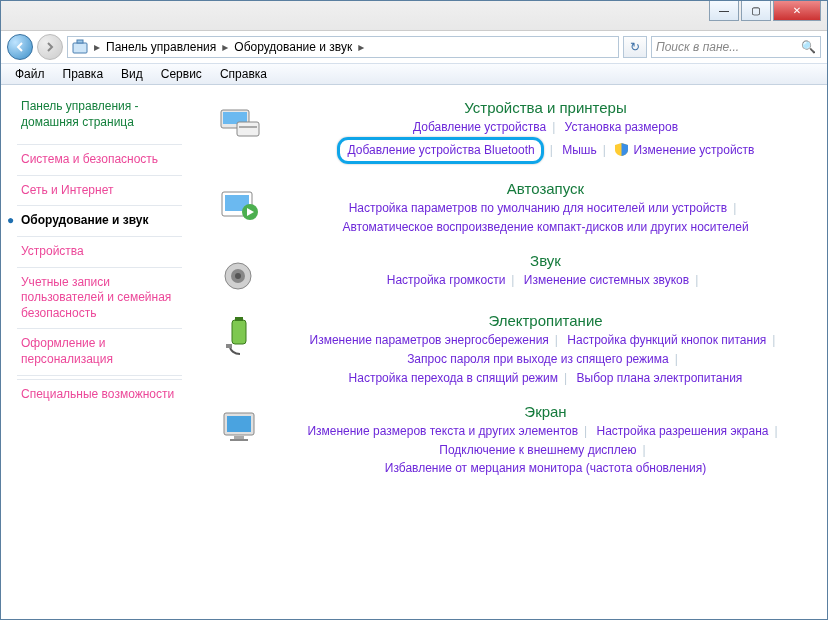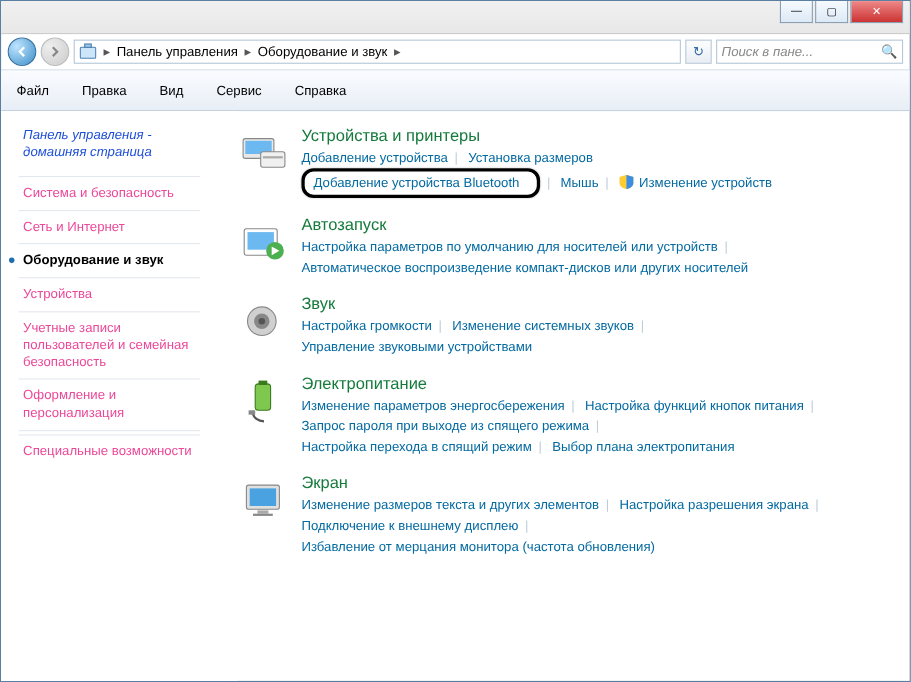--- a/index.html
+++ b/index.html
@@ -19,44 +19,44 @@
 .addrbox { flex: 1; height: 22px; border: 1px solid #b5c7d8; background: #fff; display: flex; align-items: center; padding: 0 4px; gap: 6px; }
 .addr-icon { width: 16px; height: 16px; }
 .addr-icon svg { width: 16px; height: 16px; }
 .crumb { color: #000; display: flex; align-items: center; gap: 6px; }
 .crumb .arr { color: #555; }
 .refbtn { width: 24px; height: 22px; border: 1px solid #b5c7d8; background: linear-gradient(#fdfdfd,#e9eef4); display: flex; align-items: center; justify-content: center; color: #3a6ea5; }
 .searchbox { width: 170px; height: 22px; border: 1px solid #b5c7d8; background: #fff; display: flex; align-items: center; padding: 0 4px; color: #888; font-style: italic; position: relative; }
 .searchbox .sicon { position: absolute; right: 4px; color: #3a6ea5; font-style: normal; }
 
 
-.menubar { height: 38px; background: linear-gradient(#fafcff,#e8eef6); border-top: 1px solid #d6e0ec; border-bottom: 1px solid #c5d2e0; display: flex; align-items: center; padding: 0 6px; gap: 14px; }
+.menubar { height: 22px; background: linear-gradient(#fafcff,#e8eef6); border-top: 1px solid #d6e0ec; border-bottom: 1px solid #c5d2e0; display: flex; align-items: center; padding: 0 6px; gap: 2px; }
 .menuit { padding: 2px 8px; }
 
 
 .bodyrow { display: flex; height: calc(100% - 84px); }
 .sidebar { width: 215px; background: #fff; padding: 10px 8px 10px 20px; }
 .sidelink { color: #ec4899; padding: 4px 0; cursor: pointer; line-height: 1.3; }
-.sidelink.head { color: #1d4ed8; font-style: italic; }
+.sidelink.head { color: #15803d; }
 .sidelink.active { color: #000; font-weight: bold; position: relative; }
 .sidelink.active::before { content: "●"; color: #1f6fb0; position: absolute; left: -14px; }
 .sidehr { border: none; border-top: 1px solid #e3e8ee; margin: 3px 0 3px -4px; width: 88%; }
 
 .content { flex: 1; padding: 14px 10px 10px 0; overflow: auto; }
 .catrow { display: flex; margin-bottom: 16px; }
 .caticon { width: 48px; height: 40px; margin: 4px 10px 0 0; flex-shrink: 0; display:flex; align-items:center; justify-content:center; }
-.catbody { flex: 1; }
+.catbody { flex: 1; text-align: center; }
 .cattitle { color: #157a3c; font-size: 15px; margin-bottom: 2px; }
 .catlinks { line-height: 1.55; }
-.catlinks a { color: #0369a1; text-decoration: none; }
+.catlinks a { color: #6d28d9; text-decoration: none; }
 .catlinks .sep { color: #bfcdd9; margin: 0 6px; }
 .shield { display:inline-block; width:13px; height:13px; vertical-align: -2px; margin-right: 2px; }
 
 
-.highlight { display: inline-block; border: 3px solid #000000; border-radius: 11px; padding: 1px 16px 2px 8px; box-shadow: 0 0 2px rgba(0,0,0,.3), inset 0 0 0 1px #fff; }
+.highlight { display: inline-block; border: 3px solid #0ea5e9; border-radius: 11px; padding: 1px 6px 2px 8px; box-shadow: 0 0 2px rgba(0,0,0,.3), inset 0 0 0 1px #fff; }
 </style>
 </head>
 <body>
 
 <div class="titlebar">
   <div class="winbtn min">
       <span>—</span>
     </div>
   <div class="winbtn max">
       <span>▢</span>
@@ -197,21 +197,20 @@
             <ellipse cx="18" cy="18" rx="13" ry="13" fill="#d0d0d0" stroke="#888"></ellipse>
             <ellipse cx="18" cy="18" rx="7" ry="7" fill="#888"></ellipse>
             <ellipse cx="18" cy="18" rx="3" ry="3" fill="#555"></ellipse>
           </svg>
       </div>
       <div class="catbody">
         <div class="cattitle">Звук</div>
         <div class="catlinks">
           <a>Настройка громкости</a><span class="sep">|</span>
           <a>Изменение системных звуков</a><span class="sep">|</span><br>
-          <a>Управление звуковыми устройствами</a>
         </div>
       </div>
     </div>
 
     <div class="catrow">
       <div class="caticon">
         <svg width="40" height="40" viewBox="0 0 40 40">
             <rect x="12" y="4" width="14" height="24" rx="3" fill="#7ec850" stroke="#3a7a1c"></rect>
             <rect x="15" y="1" width="8" height="4" fill="#3a7a1c"></rect>
             <path d="M10 30 C10 35 15 38 20 38" stroke="#555" stroke-width="2" fill="none"></path>

